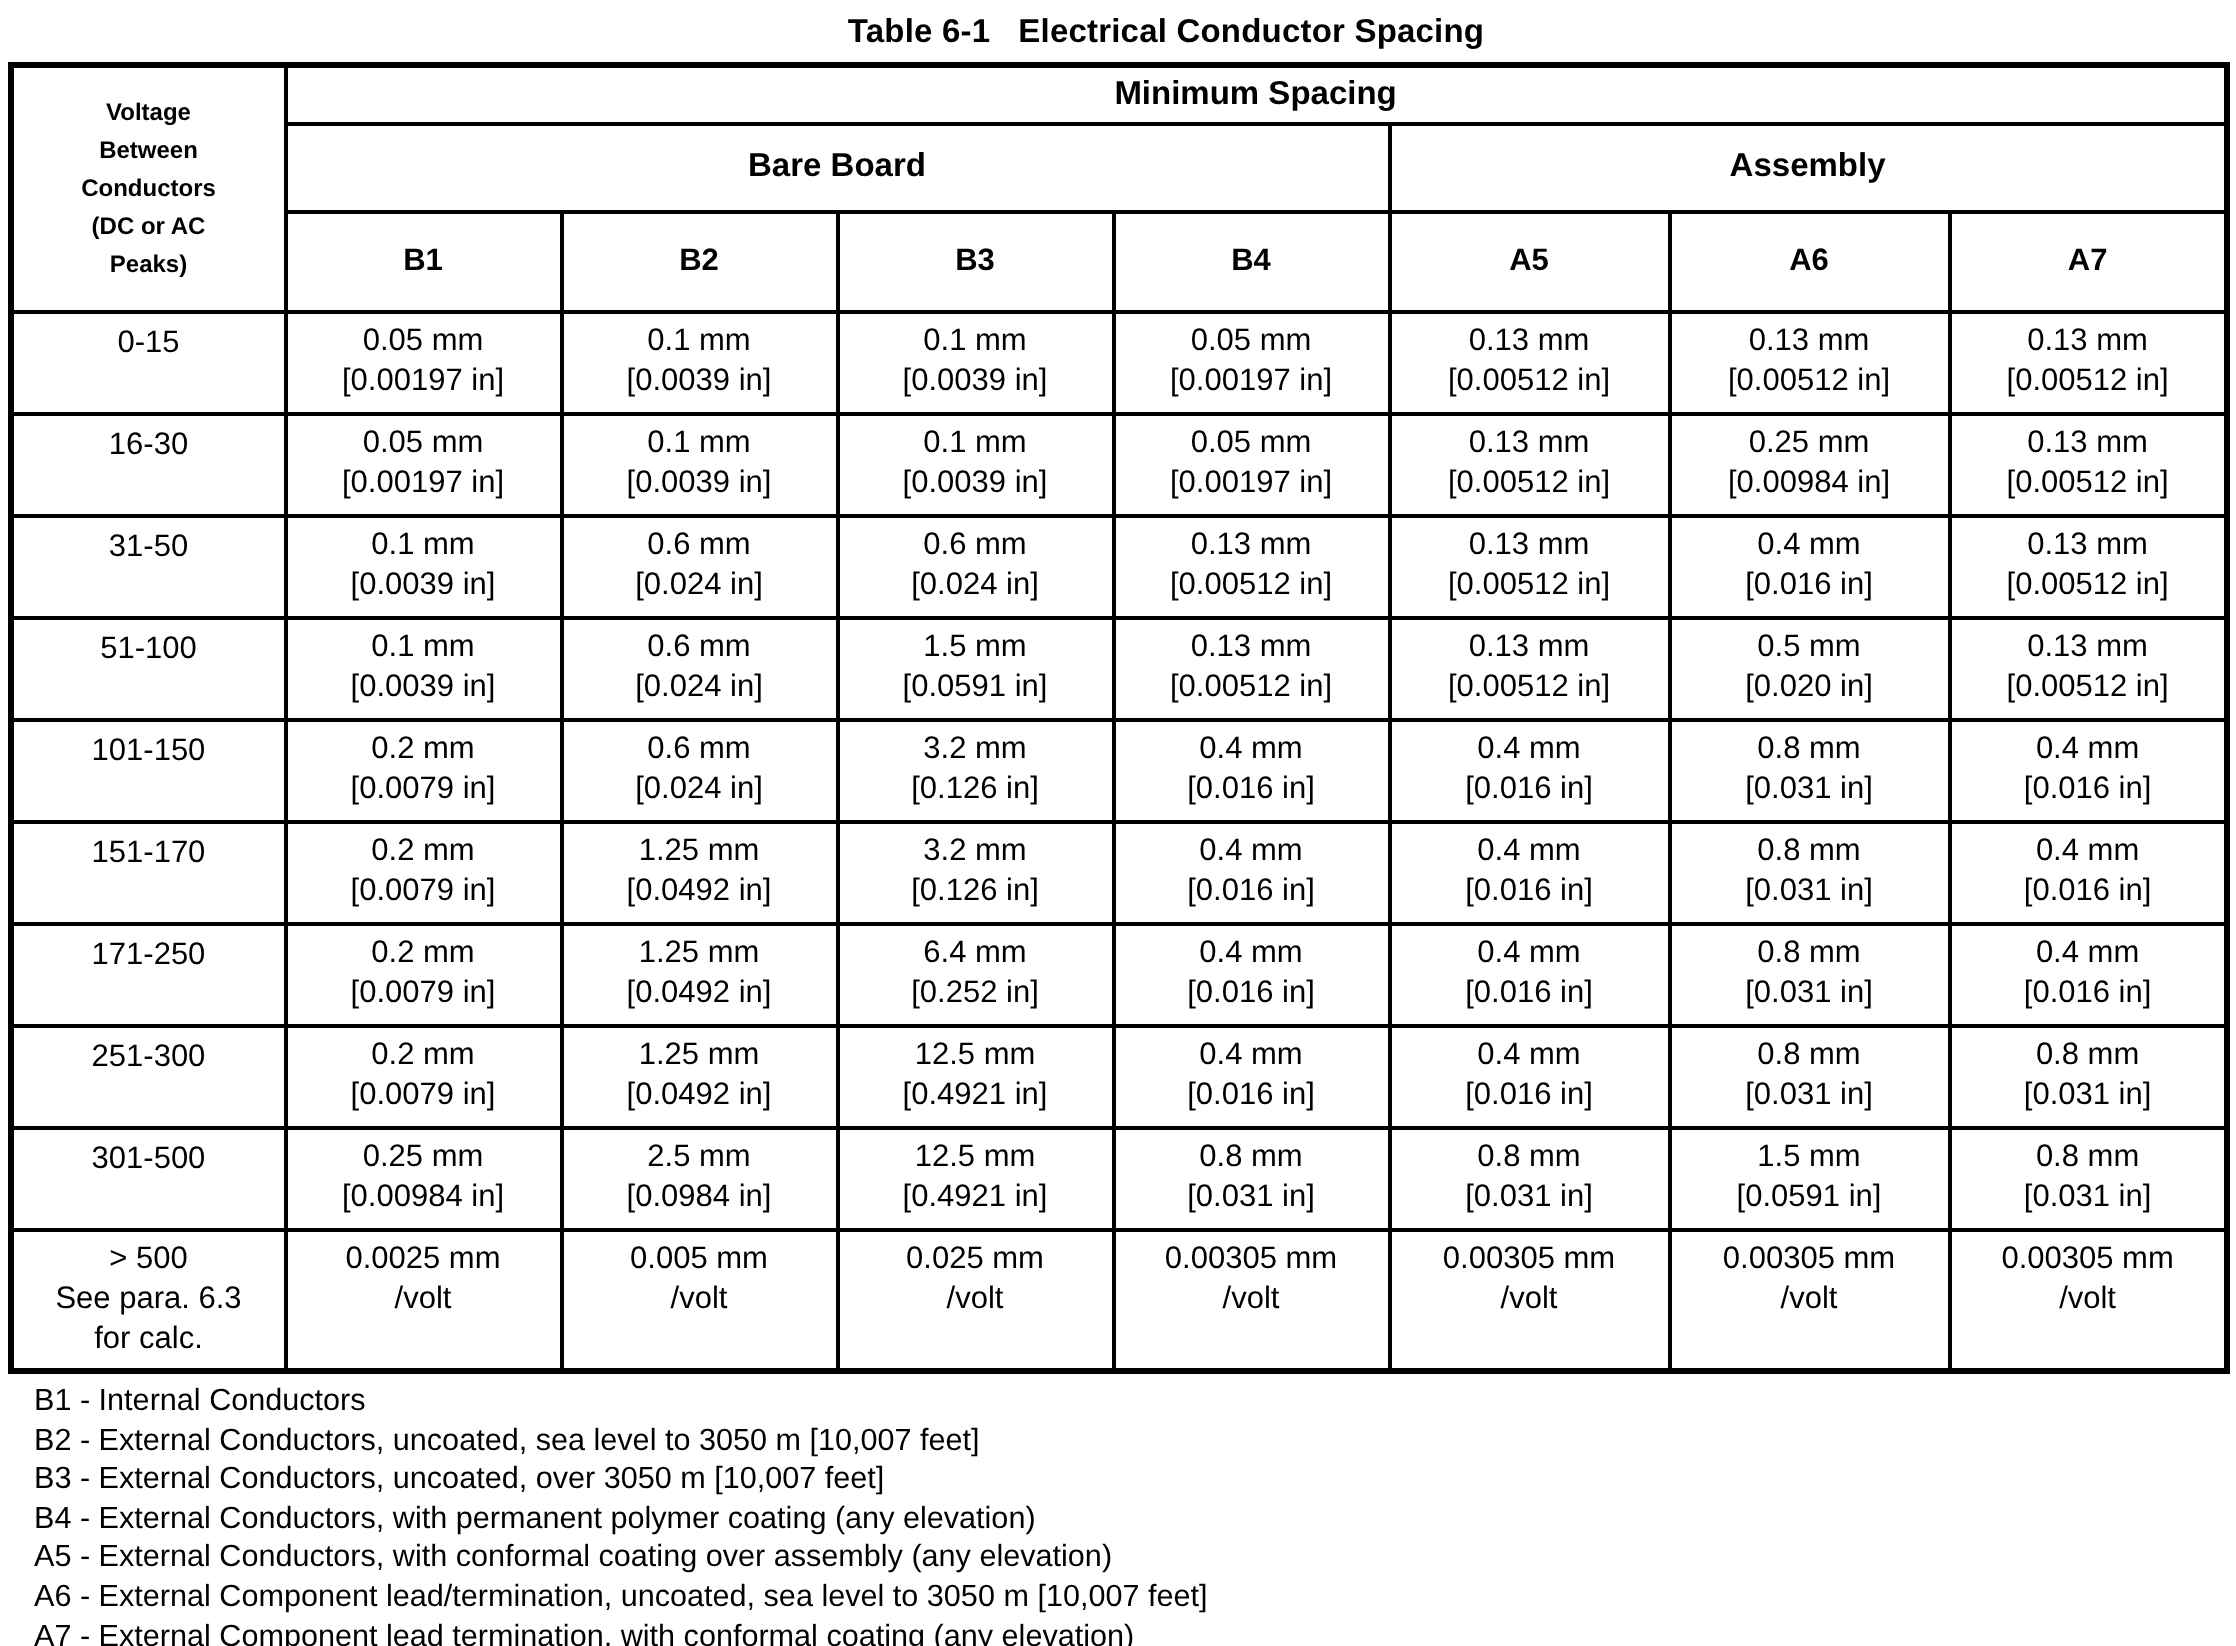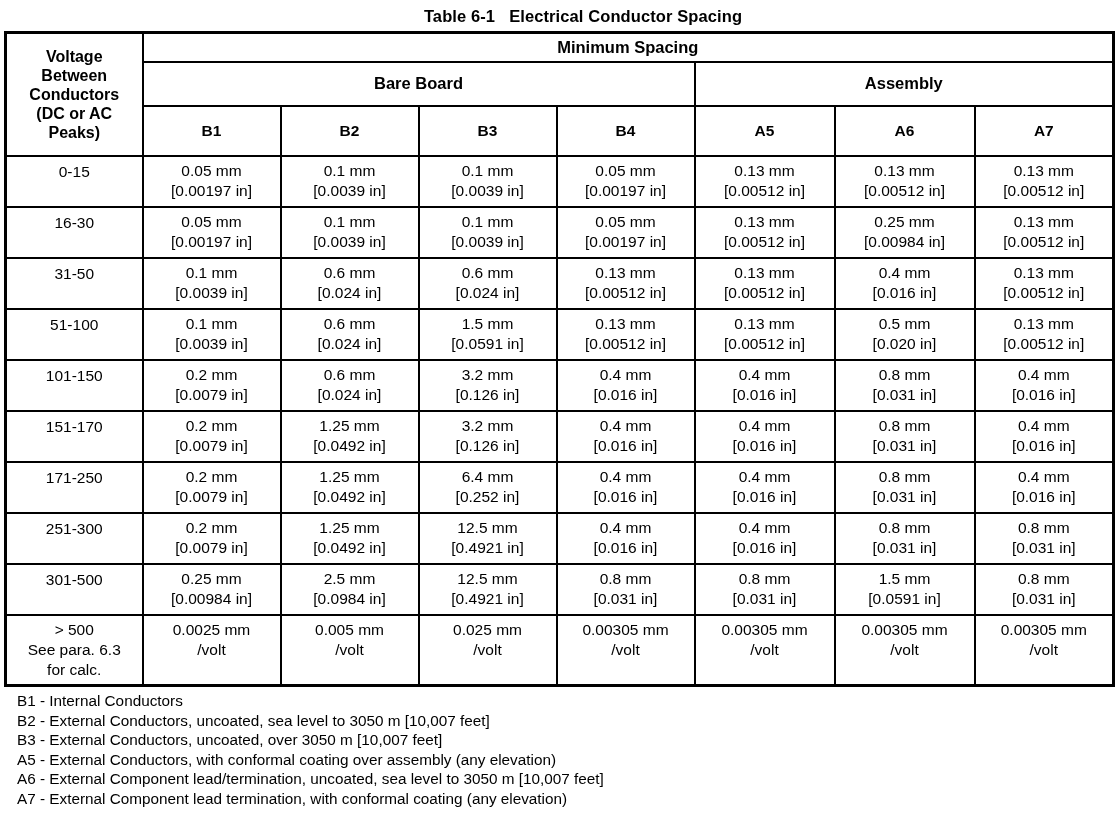--- a/index.html
+++ b/index.html
@@ -45,21 +45,21 @@
   tr.hdr-row-1 { height: 29px; }
   tr.hdr-row-2 { height: 44px; }
   tr.hdr-row-3 { height: 50px; }
   th.minspacing-hdr, th.group-hdr {
     font-size: 16.5px;
   }
   th.col-hdr {
     font-size: 15.5px;
   }
   th.voltage-hdr {
-    font-size: 16px;
+    font-size: 12px;
     line-height: 19px;
     white-space: pre-line;
     vertical-align: middle;
     font-weight: bold;
   }
   tbody tr { height: 51px; }
   tbody tr.last-row { height: 71px; }
   tbody td {
     font-size: 15.5px;
     line-height: 20px;
@@ -295,18 +295,19 @@
           <td>0.00305 mm
 /volt</td>
         </tr>
       </tbody>
   </table>
 
   <div class="footnotes" id="footnotes">
       <div class="footnote">B1 - Internal Conductors</div>
       <div class="footnote">B2 - External Conductors, uncoated, sea level to 3050 m [10,007 feet]</div>
       <div class="footnote">B3 - External Conductors, uncoated, over 3050 m [10,007 feet]</div>
+      <div class="footnote">B4 - External Conductors, with permanent polymer coating (any elevation)</div>
       <div class="footnote">A5 - External Conductors, with conformal coating over assembly (any elevation)</div>
       <div class="footnote">A6 - External Component lead/termination, uncoated, sea level to 3050 m [10,007 feet]</div>
       <div class="footnote">A7 - External Component lead termination, with conformal coating (any elevation)</div>
     </div>
 
 </div>
 
 </body></html>

